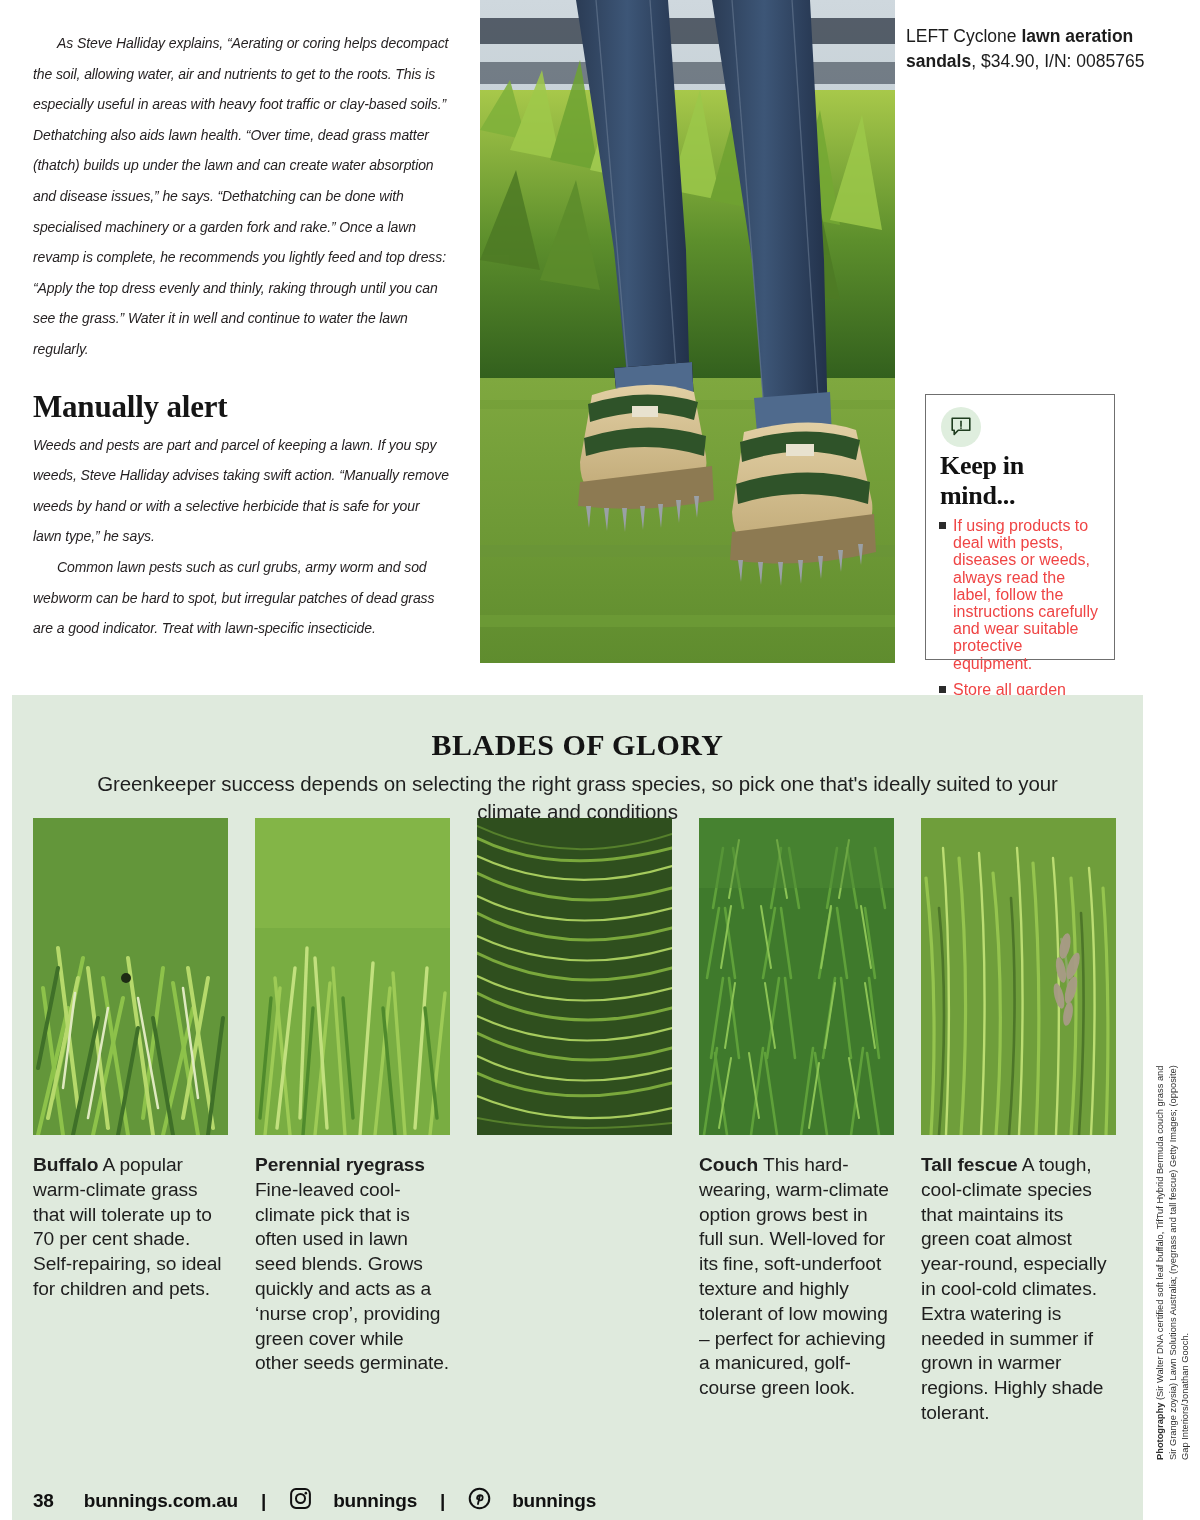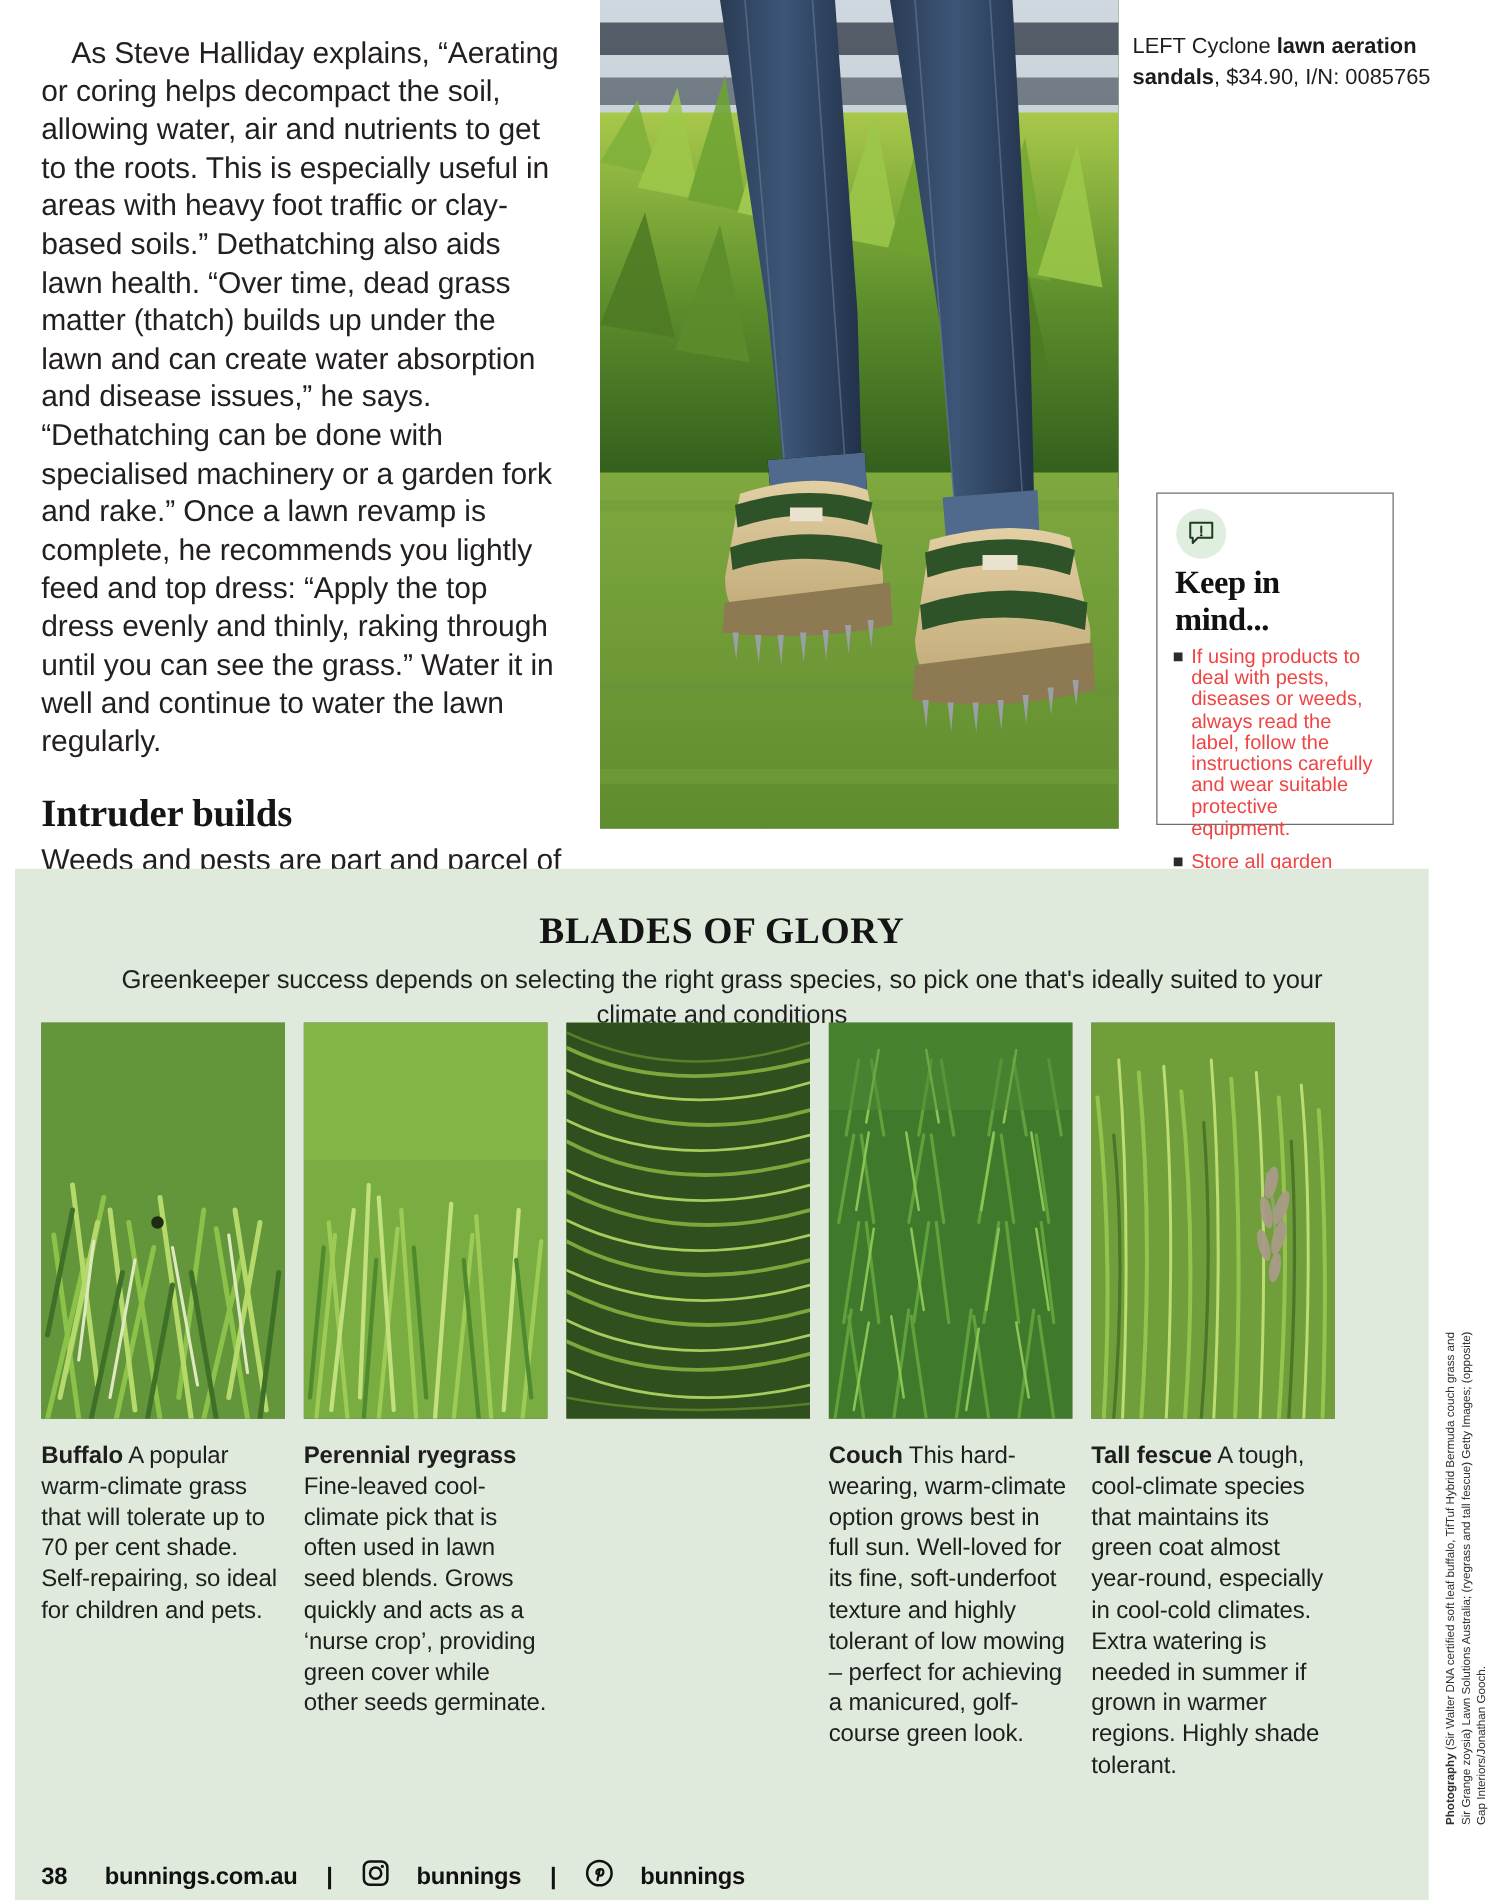--- a/index.html
+++ b/index.html
@@ -9,22 +9,23 @@
     font-family: "Liberation Sans", sans-serif;
     overflow: hidden;
   }
   .page { position: relative; width: 1200px; height: 1520px; background: #fff; }
 
   
   .left-col {
     position: absolute; left: 33px; top: 28px; width: 418px;
   }
   .body-text {
-    font-size: 24px; line-height: 30.6px; color: #231f20;
+    font-size: 14px; line-height: 30.6px; color: #231f20;
     letter-spacing: -0.1px;
+    font-style: italic;
   }
   .body-text.indent { text-indent: 24px; }
   .section-head {
     font-family: "Liberation Serif", serif;
     font-weight: bold; font-size: 31px; color: #151515;
     margin-top: 24px; margin-bottom: 5px; letter-spacing: -0.2px;
   }
   .para-gap { margin-top: 0px; }
 
   
@@ -77,21 +78,21 @@
     font-size: 30px; letter-spacing: 0.5px; color: #141414;
     margin-top: 33px;
   }
   .panel-sub {
     text-align: center; font-size: 20.5px; line-height: 28px; color: #1f1f1f;
     margin-top: 8px; padding: 0 84px; letter-spacing: -0.1px;
   }
 
   .species-row {
     position: absolute; left: 21px; top: 123px; width: 1092px;
-    display: flex; gap: 15px;
+    display: flex; gap: 27px;
   }
   .species { width: 195px; }
   .species-photo {
     width: 195px; height: 317px; overflow: hidden; background: #4e7a35;
   }
   .species-photo svg { display:block; width:100%; height:100%; }
   .species-text {
     margin-top: 18px;
     font-size: 19.2px; line-height: 24.8px; color: #1e1e1e; letter-spacing: -0.1px;
   }
@@ -115,21 +116,21 @@
   .footer .sep { font-weight: bold; margin: 0 2px; }
   .ig-icon, .pin-icon { display: inline-block; vertical-align: middle; }
 </style>
 </head>
 <body>
 
 <div class="page">
 
   <div class="left-col">
     <p class="body-text indent">As Steve Halliday explains, “Aerating or coring helps decompact the soil, allowing water, air and nutrients to get to the roots. This is especially useful in areas with heavy foot traffic or clay-based soils.” Dethatching also aids lawn health. “Over time, dead grass matter (thatch) builds up under the lawn and can create water absorption and disease issues,” he says. “Dethatching can be done with specialised machinery or a garden fork and rake.” Once a lawn revamp is complete, he recommends you lightly feed and top dress: “Apply the top dress evenly and thinly, raking through until you can see the grass.” Water it in well and continue to water the lawn regularly.</p>
-    <h2 class="section-head">Intruder builds</h2>
+    <h2 class="section-head">Manually alert</h2>
     <p class="body-text">Weeds and pests are part and parcel of keeping a lawn. If you spy weeds, Steve Halliday advises taking swift action. “Manually remove weeds by hand or with a selective herbicide that is safe for your lawn type,” he says.</p>
     <p class="body-text indent para-gap">Common lawn pests such as curl grubs, army worm and sod webworm can be hard to spot, but irregular patches of dead grass are a good indicator. Treat with lawn-specific insecticide.</p>
   </div>
 
   <div class="hero-photo">
     <svg viewBox="0 0 415 663" preserveAspectRatio="none">
       <defs>
         <linearGradient id="skyg" x1="0" y1="0" x2="0" y2="1">
           <stop offset="0" stop-color="#cfd8de"></stop>
             <stop offset="1" stop-color="#b9c6cb"></stop>

